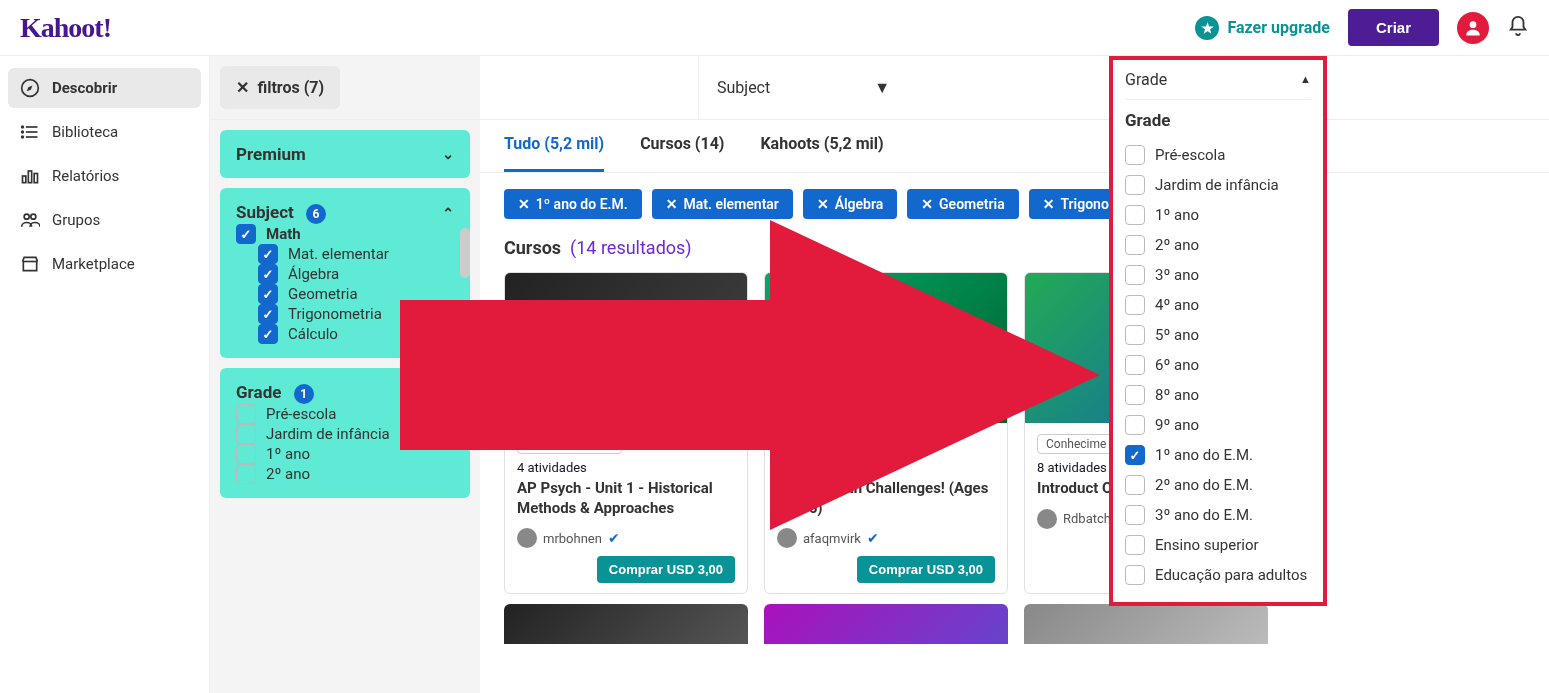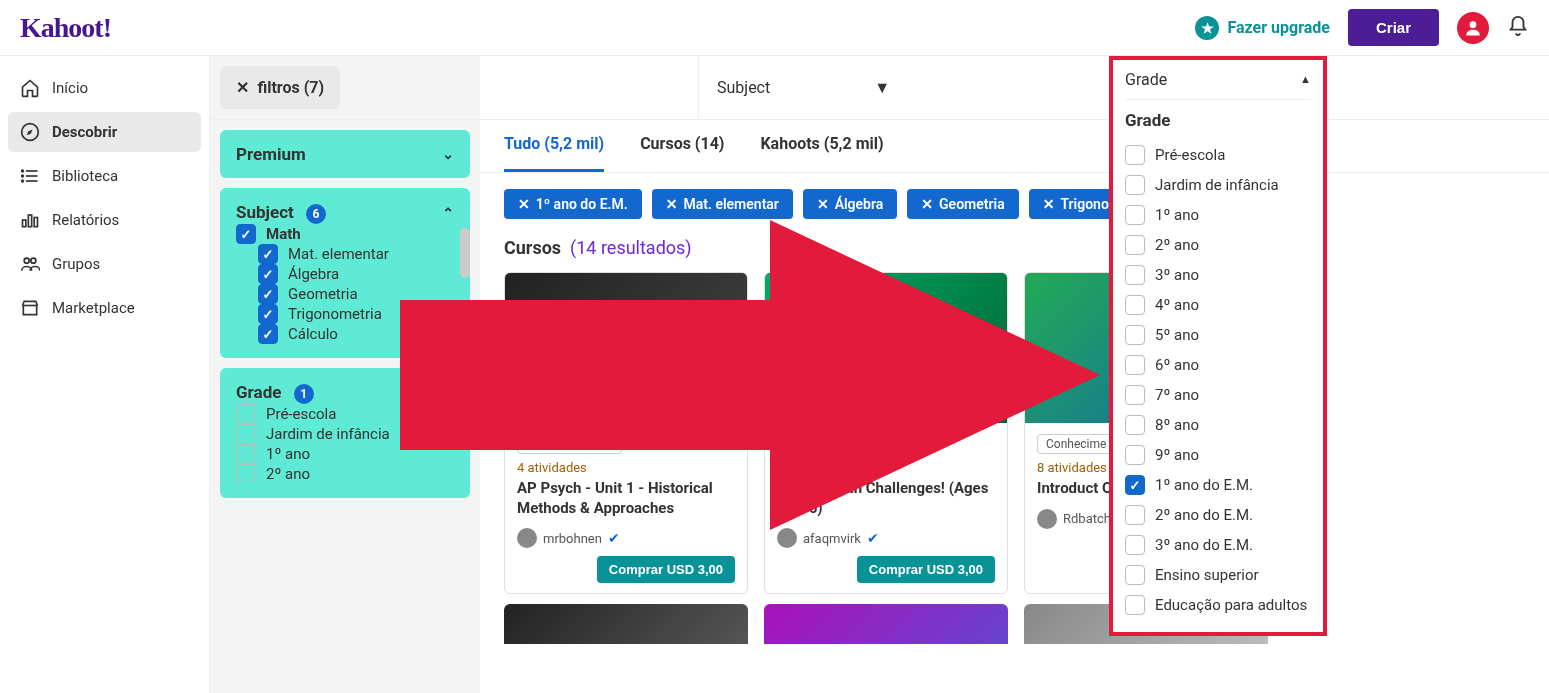--- a/index.html
+++ b/index.html
@@ -252,21 +252,21 @@
 .card-img.teal { background: linear-gradient(135deg,#2a5,#16a); }
 .card-body { padding: 10px 12px; }
 .tag-pill {
   display: inline-block;
   border: 1px solid #ccc;
   border-radius: 4px;
   padding: 2px 8px;
   font-size: 12px;
   color: #555;
 }
-.activities { font-size: 13px; color: #a16207; margin-top: 6px; }
+.activities { font-size: 13px; color: #0f172a; margin-top: 6px; }
 .card-title { font-weight: 700; font-size: 15px; margin-top: 4px; line-height: 1.3; }
 .author-row {
   display: flex; align-items: center; gap: 6px;
   margin-top: 10px; font-size: 13px; color: #555;
 }
 .mini-ava {
   width: 20px; height: 20px; border-radius: 50%;
   background: #888;
 }
 .verified { color: #1368ce; font-size: 14px; }
@@ -338,28 +338,20 @@
       <svg width="22" height="22" viewBox="0 0 24 24" fill="none" stroke="#333" stroke-width="2">
           <path d="M6 8a6 6 0 1 1 12 0v5l2 3H4l2-3V8z"></path>
           <path d="M10 20a2 2 0 0 0 4 0"></path>
         </svg>
     </div>
   </div>
 </div>
 
 <div class="layout">
   <div class="sidebar">
-    <div class="nav-item">
-      <span class="nav-icon">
-          <svg width="20" height="20" viewBox="0 0 24 24" fill="none" stroke="#333" stroke-width="2">
-            <path d="M3 11l9-8 9 8v10a1 1 0 0 1-1 1h-5v-7h-6v7H4a1 1 0 0 1-1-1z"></path>
-          </svg>
-        </span>
-      <span>Início</span>
-    </div>
     <div class="nav-item active">
       <span class="nav-icon">
           <svg width="20" height="20" viewBox="0 0 24 24" fill="#333">
             <circle cx="12" cy="12" r="10" fill="none" stroke="#333" stroke-width="2"></circle>
             <path d="M15 9l-2 5-5 2 2-5z"></path>
           </svg>
         </span>
       <span>Descobrir</span>
     </div>
     <div class="nav-item">
@@ -629,24 +621,20 @@
       <div class="grade-item">
         <div class="cb "></div>
         <span>5º ano</span>
       </div>
       <div class="grade-item">
         <div class="cb "></div>
         <span>6º ano</span>
       </div>
       <div class="grade-item">
         <div class="cb "></div>
-        <span>7º ano</span>
-      </div>
-      <div class="grade-item">
-        <div class="cb "></div>
         <span>8º ano</span>
       </div>
       <div class="grade-item">
         <div class="cb "></div>
         <span>9º ano</span>
       </div>
       <div class="grade-item">
         <div class="cb checked"></div>
         <span>1º ano do E.M.</span>
       </div>

